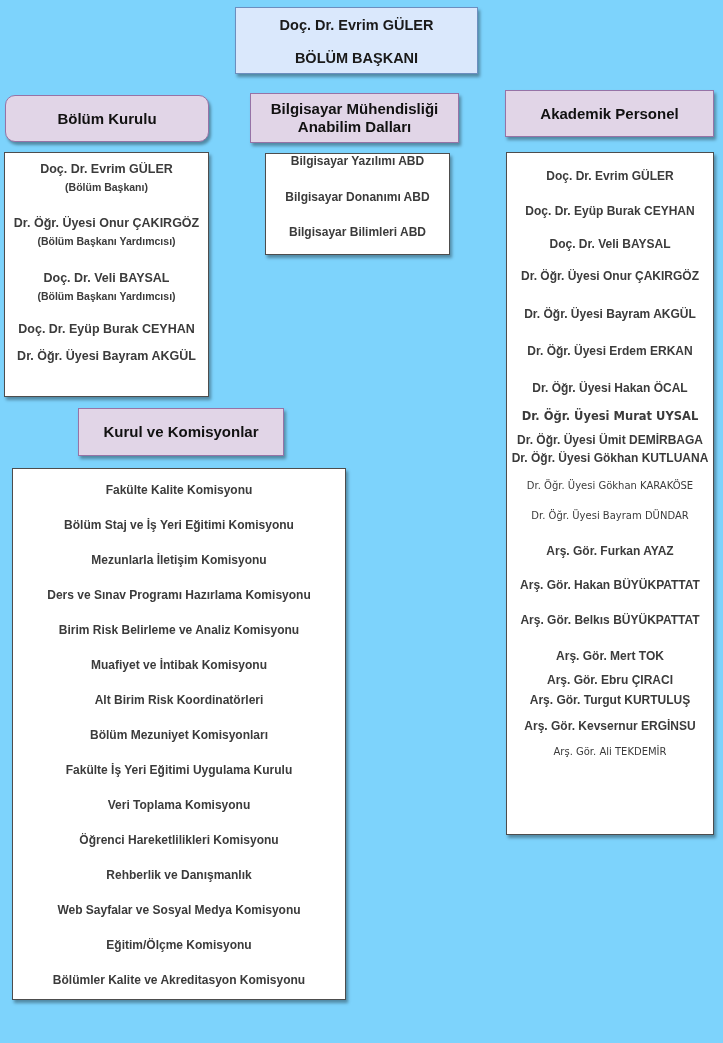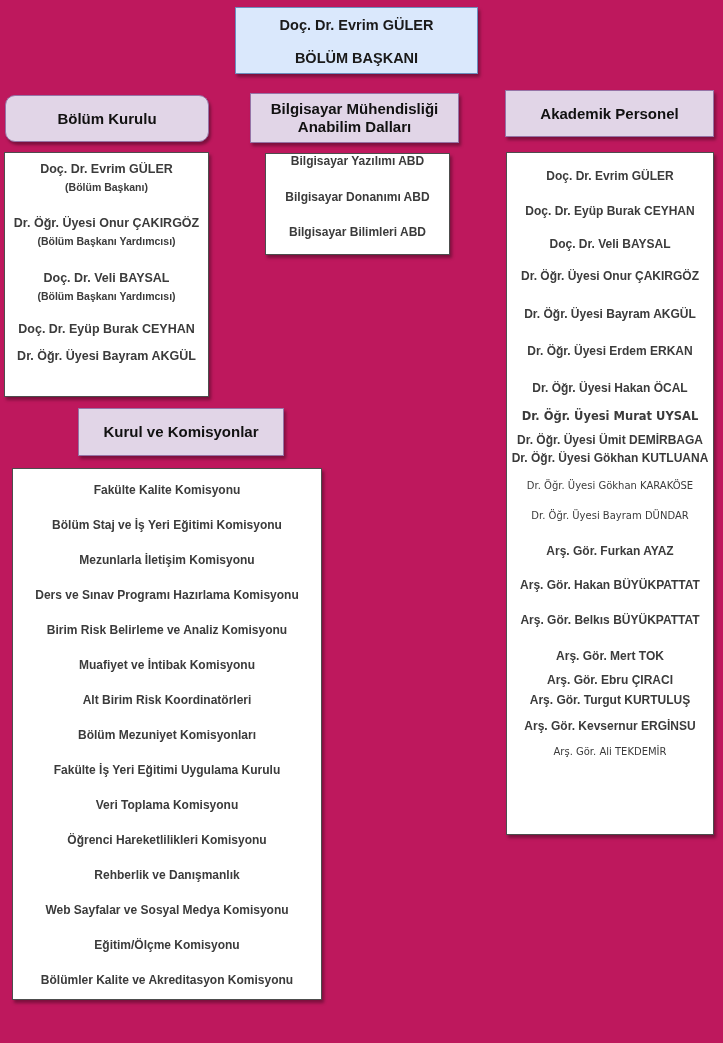--- a/index.html
+++ b/index.html
@@ -1,17 +1,17 @@
 <!DOCTYPE html>
 <html style="--chairman-fill: #dae8fc; --chairman-border: #6c8ebf; --header-fill: #e1d5e7; --header-border: #9673a6; --list-border: #4d4d4d; --text: #3b3b3b;"><head>
 <meta charset="utf-8">
 <style>
   html,body{margin:0;padding:0;background:#ffffff;}
   .stage{
-    position:relative;width:723px;height:1043px;background:#be185d;
+    position:relative;width:723px;height:1043px;background:#7dd3fc;
     font-family:"Liberation Sans",sans-serif;overflow:hidden;
   }
   .box{position:absolute;box-sizing:border-box;}
   .shadow{box-shadow:2px 3px 3px rgba(0,0,0,0.35);}
   
   .chairman{
     background:var(--chairman-fill,#dae8fc);
     border:1px solid var(--chairman-border,#6c8ebf);
     display:flex;flex-direction:column;align-items:center;justify-content:space-between;
     padding:10px 4px 7px 4px;text-align:center;color:#1a1a1a;
@@ -50,21 +50,21 @@
   .mt21{margin-top:21px}.mt22{margin-top:22px}.mt23{margin-top:23px}
   
   .pos-chairman{left:235px;top:7px;width:243px;height:67px;}
   .pos-hdr-kurulu{left:5px;top:95px;width:204px;height:47px;border-radius:10px;}
   .pos-hdr-anabilim{left:250px;top:93px;width:209px;height:50px;}
   .pos-hdr-akademik{left:505px;top:90px;width:209px;height:47px;}
   .pos-hdr-komisyon{left:78px;top:408px;width:206px;height:48px;}
   .pos-lst-kurulu{left:4px;top:152px;width:205px;height:245px;padding-top:9px;}
   .pos-lst-anabilim{left:265px;top:153px;width:185px;height:102px;}
   .pos-lst-akademik{left:506px;top:152px;width:208px;height:683px;padding-top:16px;}
-  .pos-lst-komisyon{left:12px;top:468px;width:310px;height:532px;padding-top:14px;}
+  .pos-lst-komisyon{left:12px;top:468px;width:334px;height:532px;padding-top:14px;}
 </style>
 </head>
 <body>
 
 <div class="stage">
 
   <div class="box shadow chairman pos-chairman">
     <div class="name">Doç. Dr. Evrim GÜLER</div>
     <div class="title">BÖLÜM BAŞKANI</div>
   </div>

